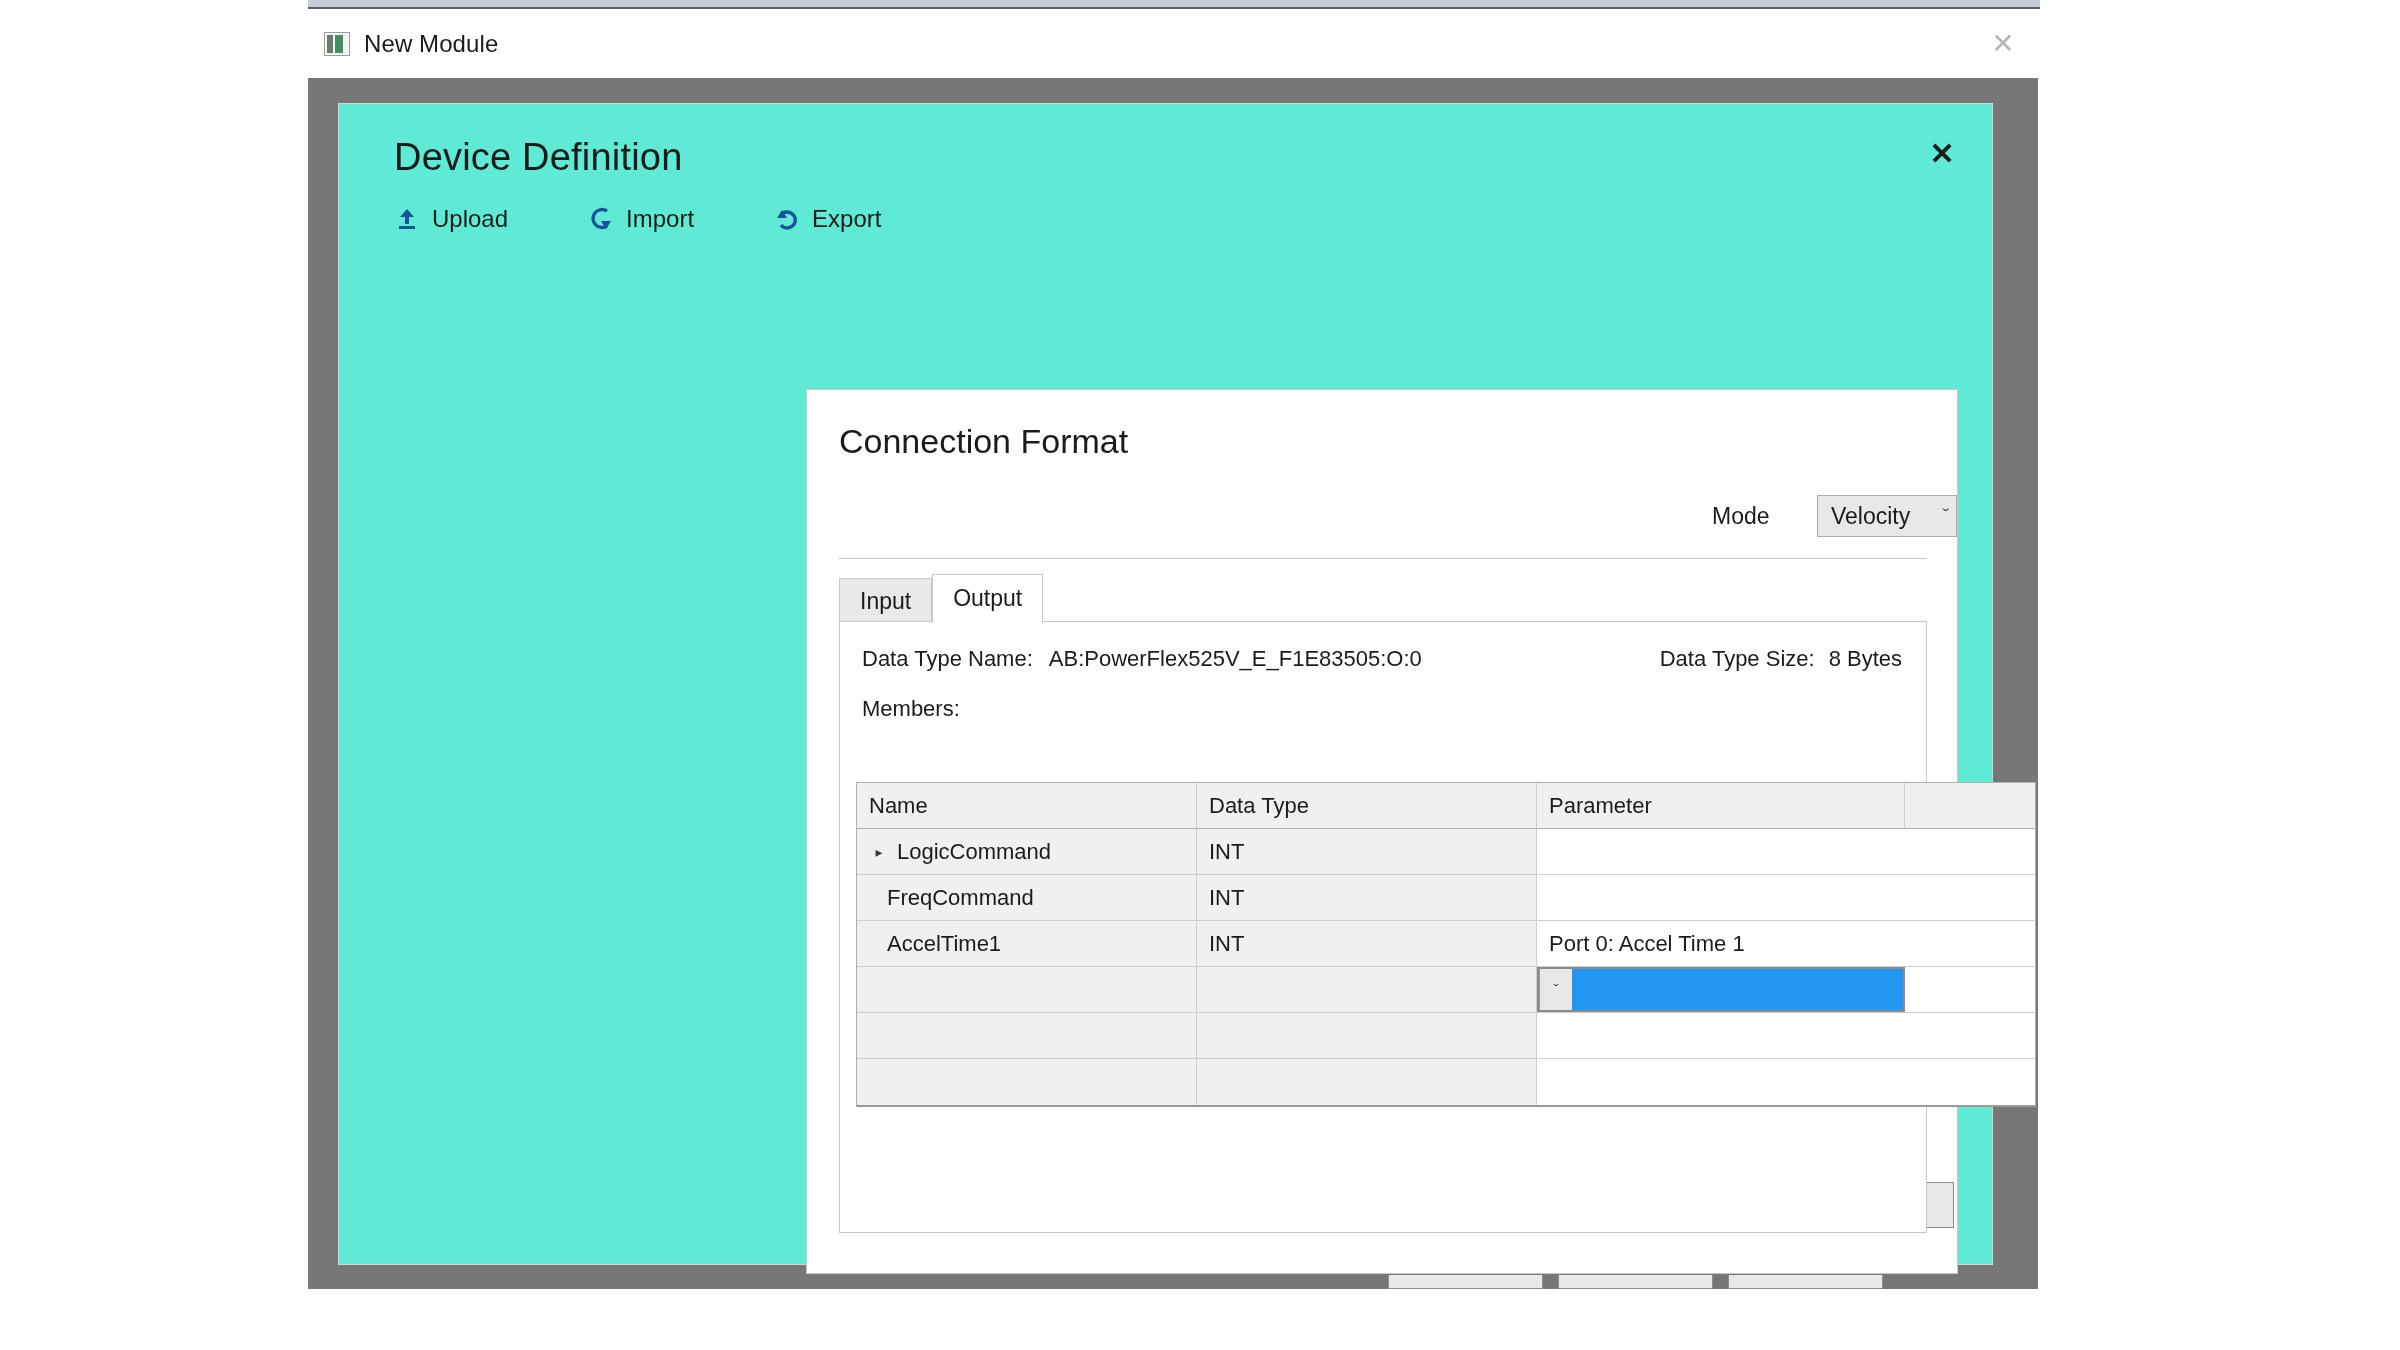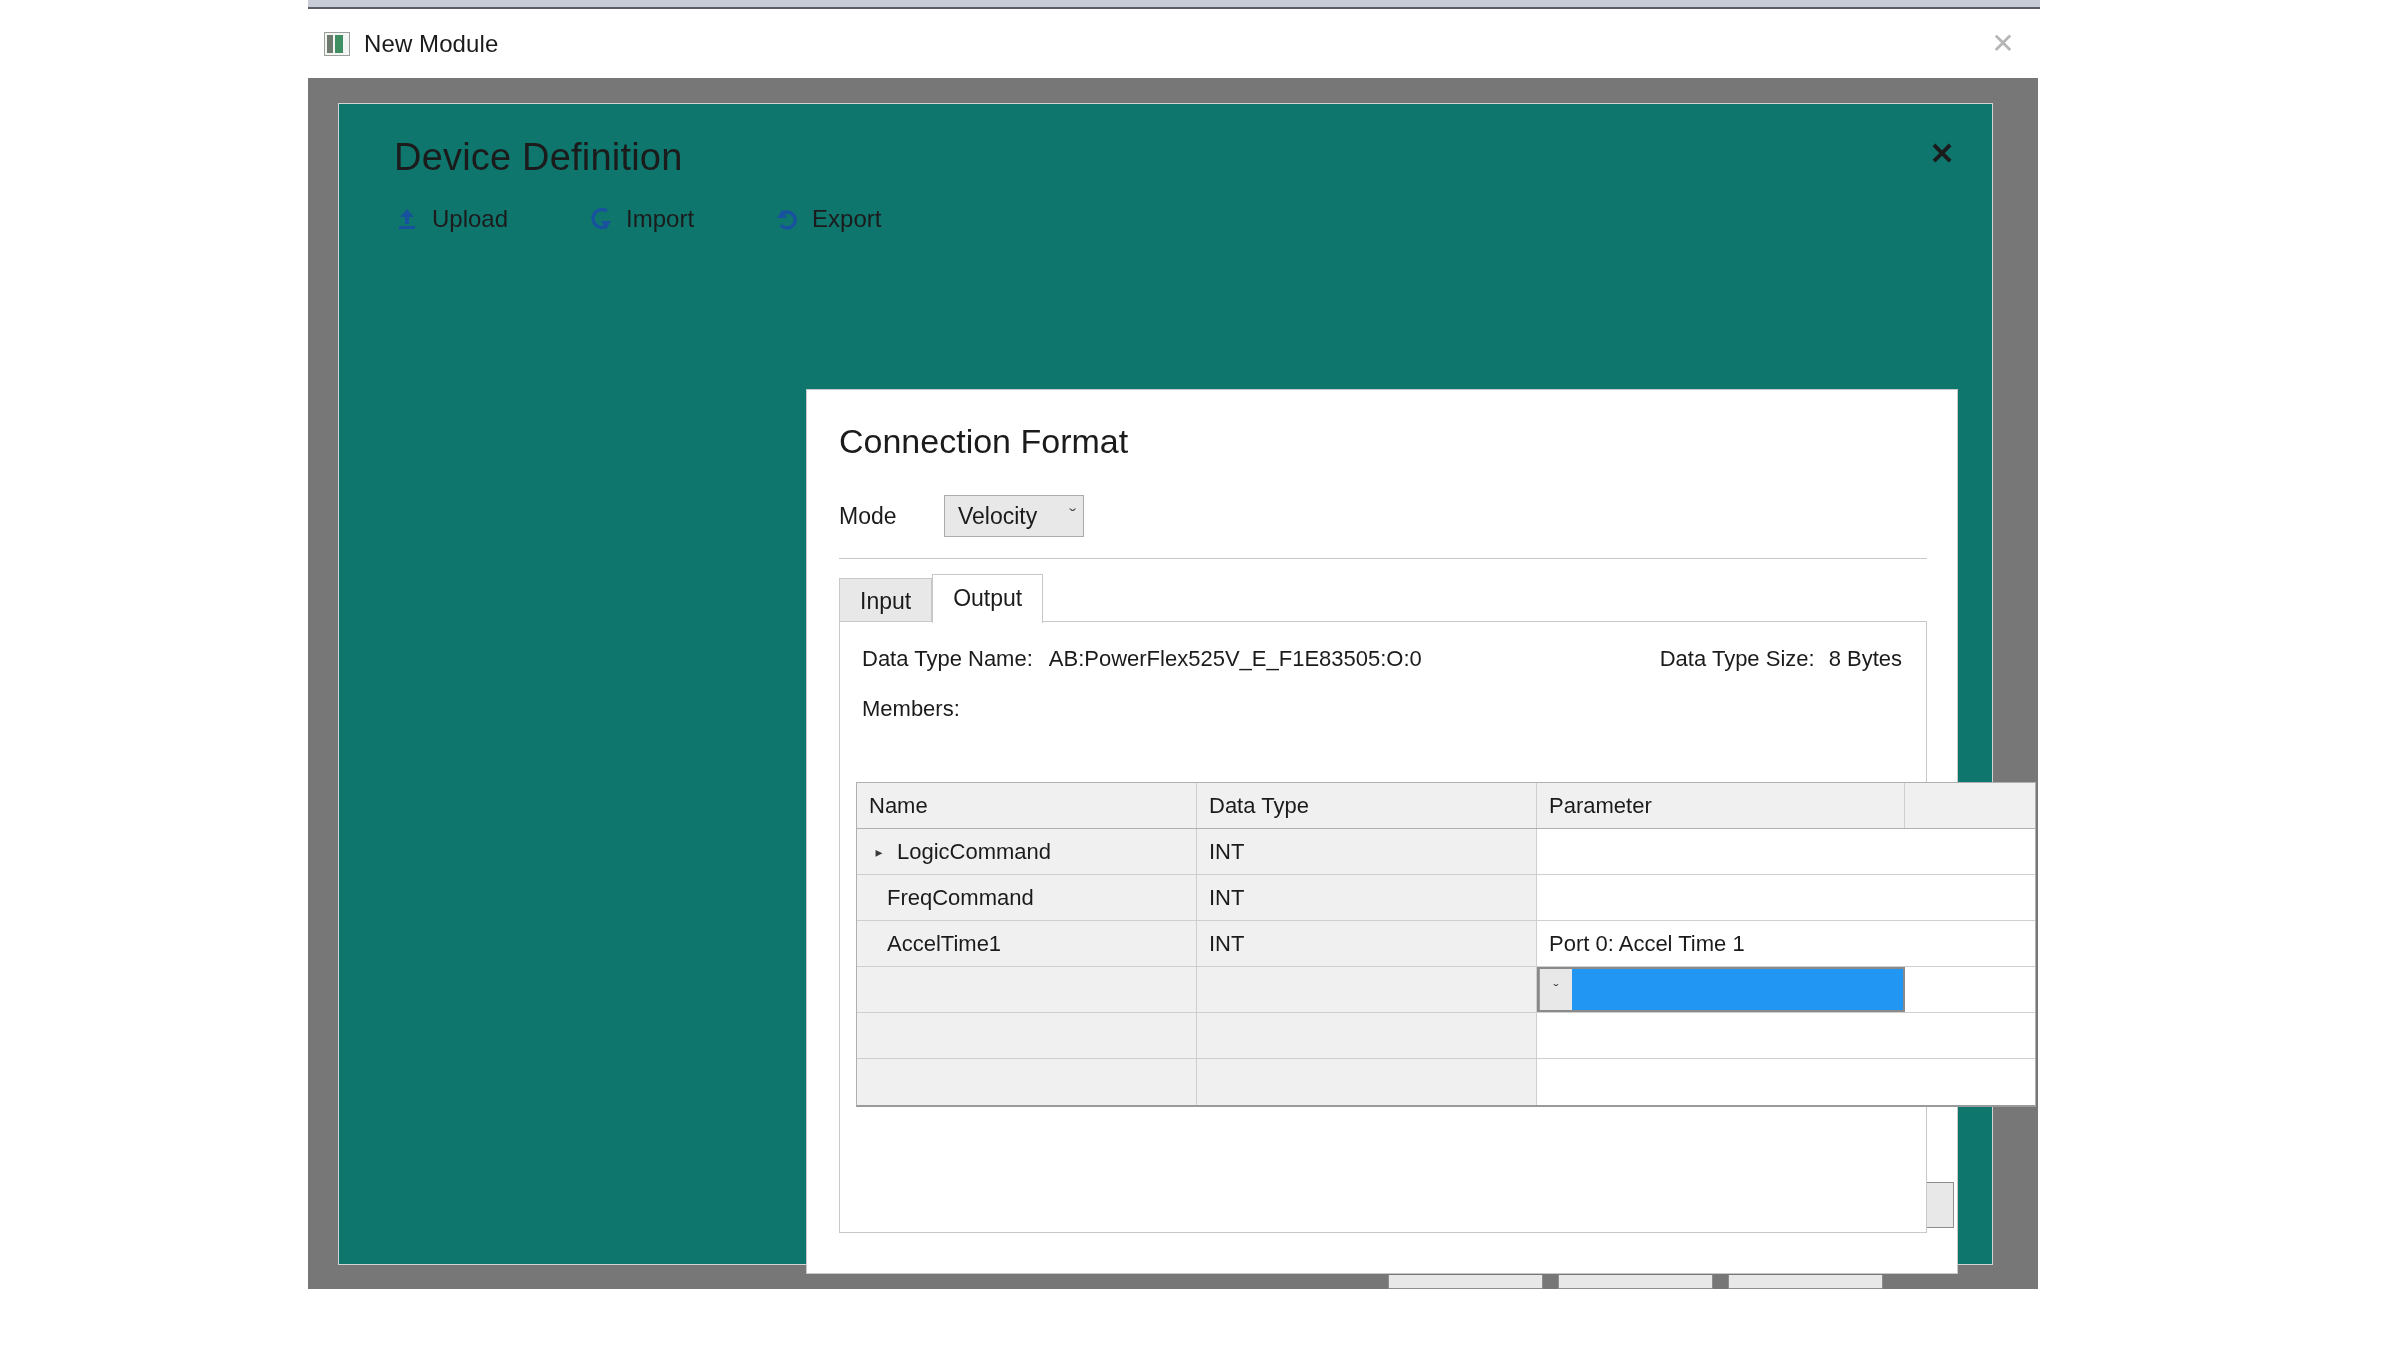--- a/index.html
+++ b/index.html
@@ -110,21 +110,21 @@
     box-sizing: border-box;
   }
 
   
   .dd-dialog {
     position: absolute;
     left: 30px;
     top: 25px;
     width: 1655px;
     height: 1162px;
-    background: #0f766e;
+    background: #5eead4;
     border: 1px solid #d3d3d3;
     box-sizing: border-box;
   }
 
   .dd-header {
     position: relative;
     padding: 32px 0 0 55px;
   }
 
   .dd-title {
@@ -222,20 +222,21 @@
     font-size: 34px;
     color: #1b1b1b;
     margin: 32px 0 0 32px;
     font-weight: 400;
   }
 
   .mode-row {
     display: flex;
     align-items: center;
     margin: 34px 0 0 32px;
+    justify-content: flex-end;
   }
   .mode-label {
     font-size: 23px;
     color: #1b1b1b;
     width: 105px;
   }
   .mode-select {
     width: 140px;
     height: 42px;
     background: #e8e8e8;

